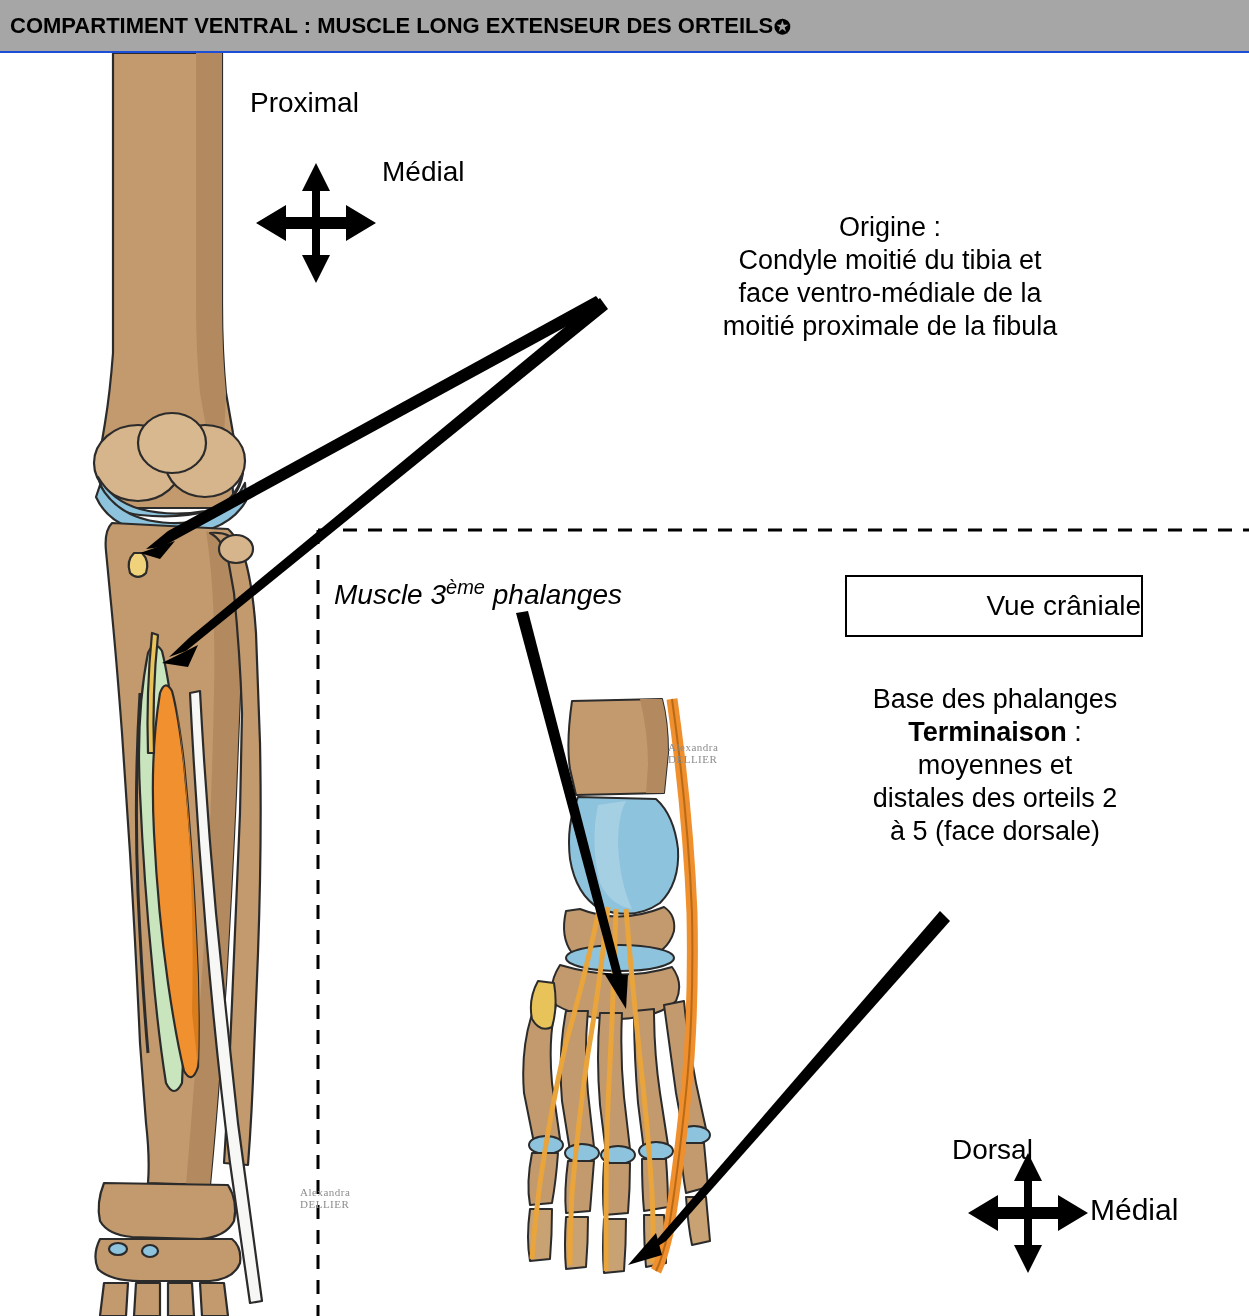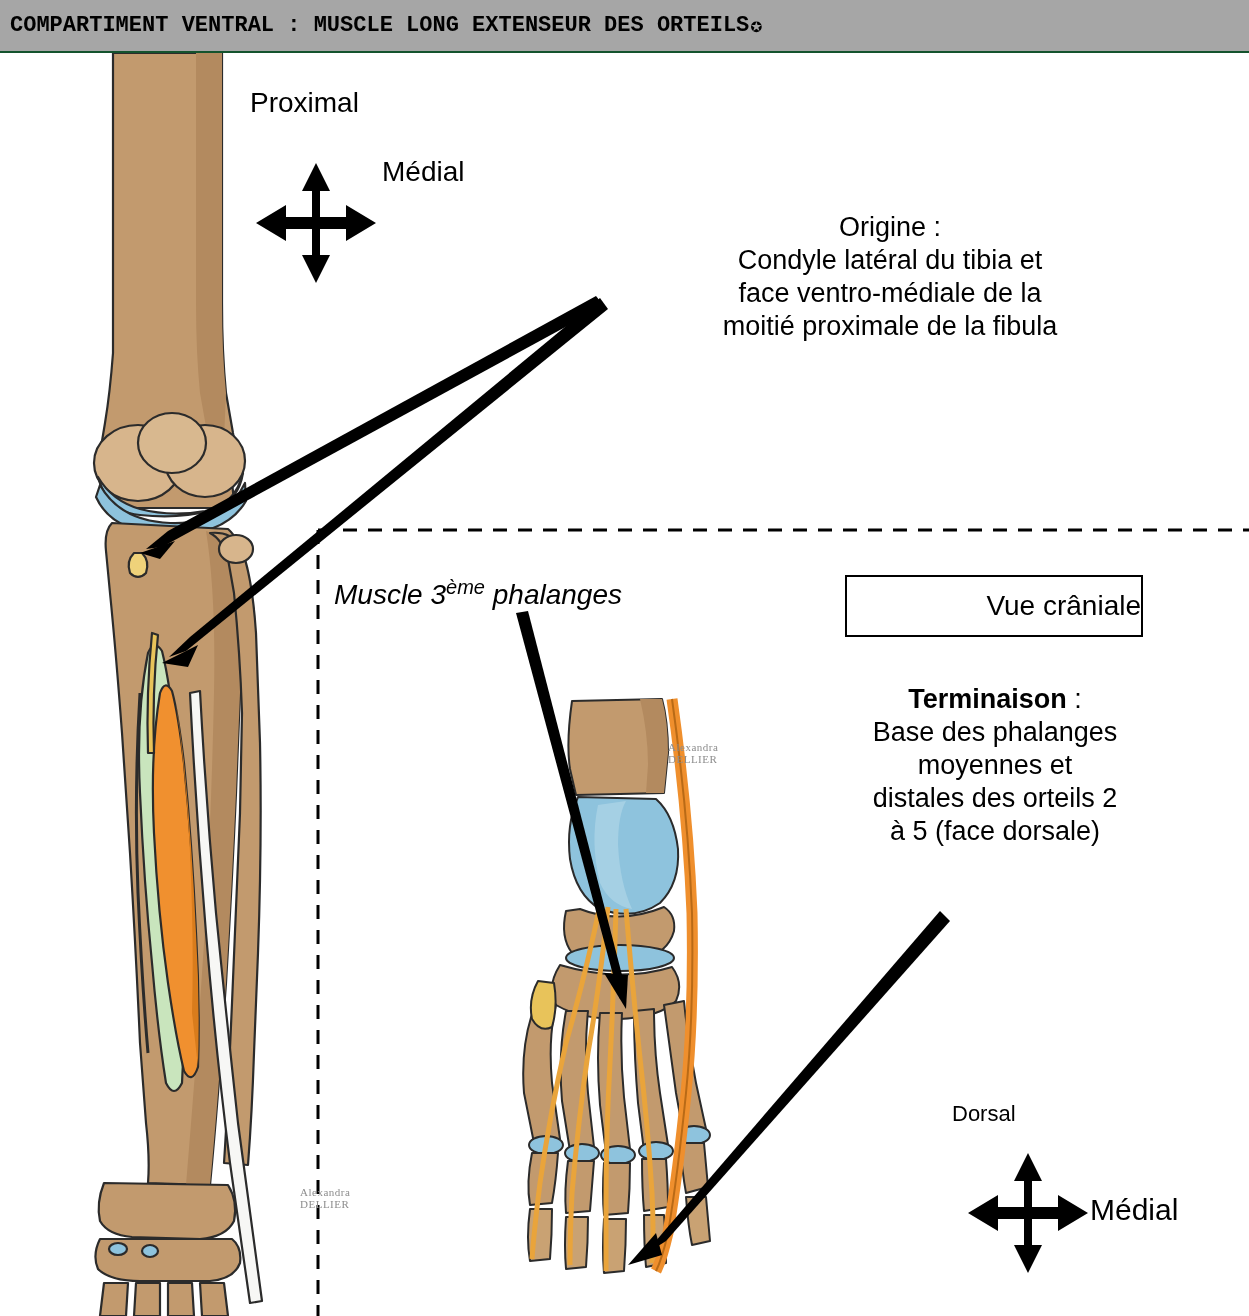--- a/index.html
+++ b/index.html
@@ -15,26 +15,25 @@
     overflow: hidden;
   }
 
   
   .header-bar {
     position: absolute;
     left: 0; top: 0;
     width: 1249px;
     height: 53px;
     background: #a6a6a6;
-    border-bottom: 2px solid #14532d;
+    border-bottom: 2px solid #1d4ed8;
     display: flex;
     align-items: center;
     box-sizing: border-box;
     padding-left: 10px;
-    font-family: Liberation Mono, monospace;
   }
   .header-title {
     font-size: 22px;
     font-weight: bold;
     color: #000;
     letter-spacing: 0px;
     white-space: nowrap;
   }
   .header-icon {
     display: inline-block;
@@ -72,22 +71,22 @@
     top: 33px;
     font-size: 28px;
   }
   .label-medial-top {
     left: 382px;
     top: 102px;
     font-size: 28px;
   }
   .label-dorsal {
     left: 952px;
-    top: 1048px;
-    font-size: 22px;
+    top: 1080px;
+    font-size: 28px;
   }
   .label-medial-bottom {
     left: 1090px;
     top: 1139px;
     font-size: 30px;
   }
 
   .origine-block {
     left: 620px;
     top: 158px;
@@ -315,36 +314,36 @@
                L1028 1220 L1014 1192 L1024 1192 L1024 1166 L998 1166 L998 1178
                L968 1160 L998 1142 L998 1154 L1024 1154 L1024 1128 L1014 1128 Z"></path>
     </g>
   </svg>
 
   <div class="txt label-proximal">Proximal</div>
   <div class="txt label-medial-top">Médial</div>
 
   <div class="txt origine-block">
     <div><span class="hd">Origine</span><span> :</span></div>
-    <div>Condyle latéral du tibia et</div>
+    <div>Condyle moitié du tibia et</div>
     <div>face ventro-médiale de la</div>
     <div>moitié proximale de la fibula</div>
   </div>
 
   <div class="txt muscle3-label">
     <span>Muscle 3</span><sup>ème</sup><span> phalanges</span>
   </div>
 
   <div class="vue-craniale">
     <span>Vue crâniale</span>
   </div>
 
   <div class="txt terminaison-block">
+    <div>Base des phalanges</div>
     <div><span class="hd">Terminaison</span><span> :</span></div>
-    <div>Base des phalanges</div>
     <div>moyennes et</div>
     <div>distales des orteils 2</div>
     <div>à 5 (face dorsale)</div>
   </div>
 
   <div class="txt label-dorsal">Dorsal</div>
   <div class="txt label-medial-bottom">Médial</div>
 
   <div class="signature sig-a">Alexandra<br>DELLIER</div>
   <div class="signature sig-b">Alexandra<br>DELLIER</div>

